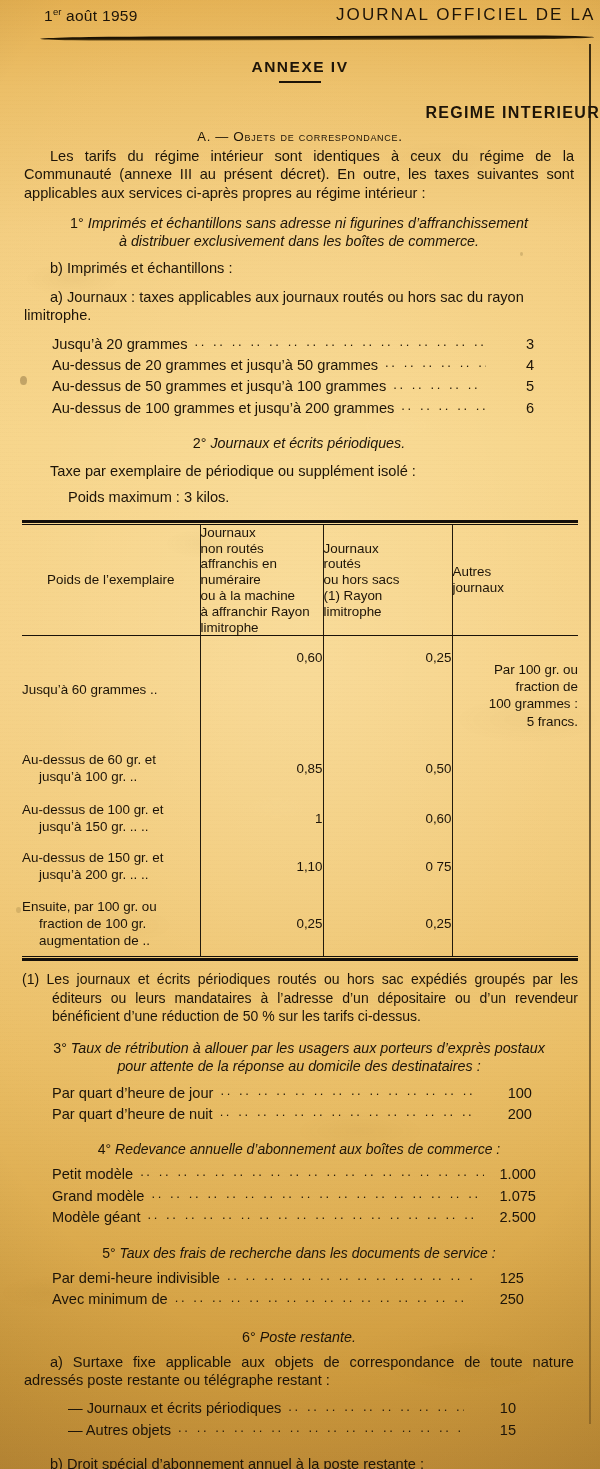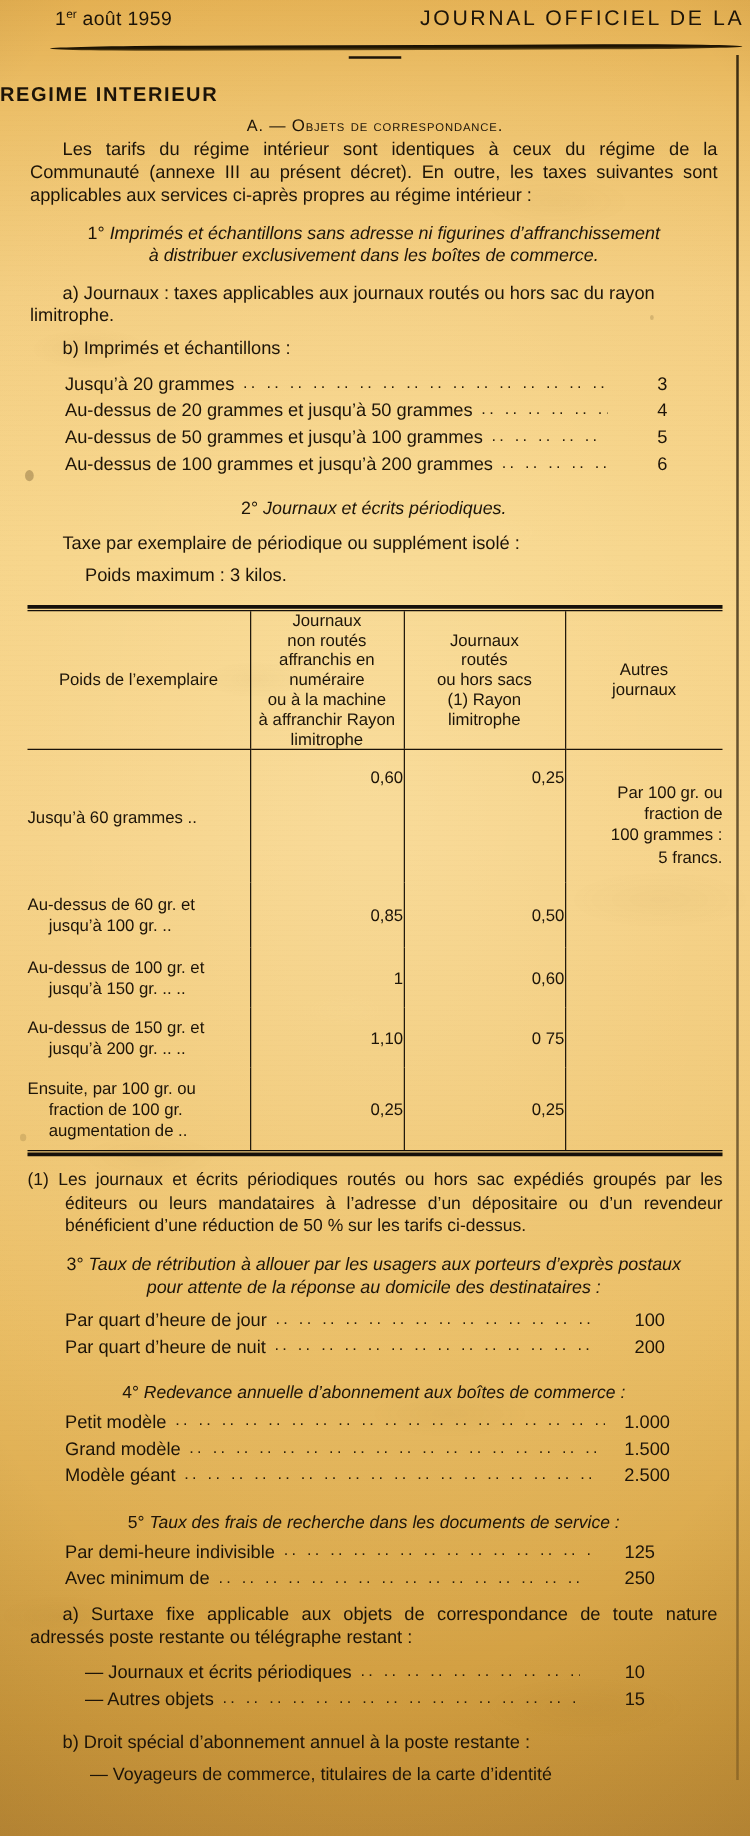--- a/index.html
+++ b/index.html
@@ -132,21 +132,21 @@
     font-weight: bold;
     letter-spacing: 1.5px;
   }
   .annex-rule {
     width: 42px; height: 2px;
     margin: 5px auto 0 auto;
     background: #1d1408;
   }
   h2.regime {
     margin: 21px 0 0 0;
-    text-align: left;
+    text-align: right;
     font-size: 16px;
     font-weight: bold;
     letter-spacing: 1.3px;
   }
   h3.sub-a {
     margin: 7px 0 0 0;
     text-align: center;
     font-size: 13px;
     font-weight: normal;
     letter-spacing: .7px;
@@ -244,21 +244,21 @@
     border-collapse: collapse;
     font-size: 13.4px;
   }
   table.rates td, table.rates th {
     vertical-align: middle;
     padding: 0;
     font-weight: normal;
   }
   .vsep { border-right: 1.5px solid #221a0c; }
   thead .hcell {
-    text-align: center;
+    text-align: left;
     line-height: 1.18;
     padding: 9px 4px 9px 4px;
   }
   thead .hcell.first {
     text-align: center;
     padding: 9px 8px;
   }
   .hrule-mini {
     width: 46px; height: 1.4px;
     background: #221a0c;
@@ -323,40 +323,41 @@
   <div class="speck" style="left:520px;top:252px;width:3px;height:4px;opacity:.6;"></div>
 
   <div id="content">
 
     <div id="masthead">
       <div class="mast-date"><span>1</span><sup>er</sup><span> août 1959</span></div>
       <div class="mast-title">JOURNAL OFFICIEL DE LA R</div>
       <div id="mast-rule"></div>
     </div>
 
+    <h1 class="annex">ANNEXE IV</h1>
     <div class="annex-rule"></div>
 
     <h2 class="regime">REGIME INTERIEUR</h2>
 
     <h3 class="sub-a"><span>A. — </span><span class="sc">Objets de correspondance.</span></h3>
 
     <div class="blk">
       <p class="para">Les tarifs du régime intérieur sont identiques à ceux du régime de la Communauté (annexe III au présent décret). En outre, les taxes suivantes sont applicables aux services ci-après propres au régime intérieur :</p>
     </div>
 
     <div class="blk">
       <p class="itemhead">
         <span class="num">1°</span>
         <span>Imprimés et échantillons sans adresse ni figurines d’affranchissement</span><br>
         <span>à distribuer exclusivement dans les boîtes de commerce.</span>
       </p>
 
+      <p class="lead tight">b) Imprimés et échantillons :</p>
+
       <p class="lead"><span>a) Journaux :</span><span> taxes applicables aux journaux routés ou hors sac du rayon limitrophe.</span></p>
-
-      <p class="lead tight">b) Imprimés et échantillons :</p>
     </div>
 
     <ul class="tariff">
       <li>
         <span class="lab">Jusqu’à 20 grammes</span>
         <span class="dots">.. .. .. .. .. .. .. .. .. .. .. .. .. .. .. .. .. .. .. ..</span>
         <span class="val">3</span>
       </li>
       <li>
         <span class="lab">Au-dessus de  20 grammes et jusqu’à  50 grammes</span>
@@ -527,21 +528,21 @@
 
     <ul class="tariff w-wide" style="margin-top:7px;padding-right:64px;">
       <li>
         <span class="lab">Petit modèle</span>
         <span class="dots">.. .. .. .. .. .. .. .. .. .. .. .. .. .. .. .. .. .. .. .. .. ..</span>
         <span class="val">1.000</span>
       </li>
       <li>
         <span class="lab">Grand modèle</span>
         <span class="dots">.. .. .. .. .. .. .. .. .. .. .. .. .. .. .. .. .. .. .. .. .. ..</span>
-        <span class="val">1.500</span>
+        <span class="val">1.075</span>
       </li>
       <li>
         <span class="lab">Modèle géant</span>
         <span class="dots">.. .. .. .. .. .. .. .. .. .. .. .. .. .. .. .. .. .. .. .. .. ..</span>
         <span class="val">2.500</span>
       </li>
     </ul>
 
     <div class="blk">
       <p class="centered-it" style="margin-top:17px;font-size:14px;">
@@ -557,20 +558,24 @@
         <span class="val">125</span>
       </li>
       <li>
         <span class="lab">Avec minimum de</span>
         <span class="dots">.. .. .. .. .. .. .. .. .. .. .. .. .. .. .. .. .. .. .. ..</span>
         <span class="val">250</span>
       </li>
     </ul>
 
     <div class="blk">
+      <p class="centered-it" style="margin-top:18px;">
+        <span class="num">6°</span>
+        <span>Poste restante.</span>
+      </p>
 
       <p class="para" style="margin-top:8px;"><span>a)</span><span> Surtaxe fixe applicable aux objets de correspondance de toute nature adressés poste restante ou télégraphe restant :</span></p>
     </div>
 
     <ul class="tariff w-wide" style="margin-top:9px;padding-left:68px;padding-right:84px;">
       <li>
         <span class="lab">— Journaux et écrits périodiques</span>
         <span class="dots">.. .. .. .. .. .. .. .. .. .. .. .. .. .. .. .. .. ..</span>
         <span class="val">10</span>
       </li>

